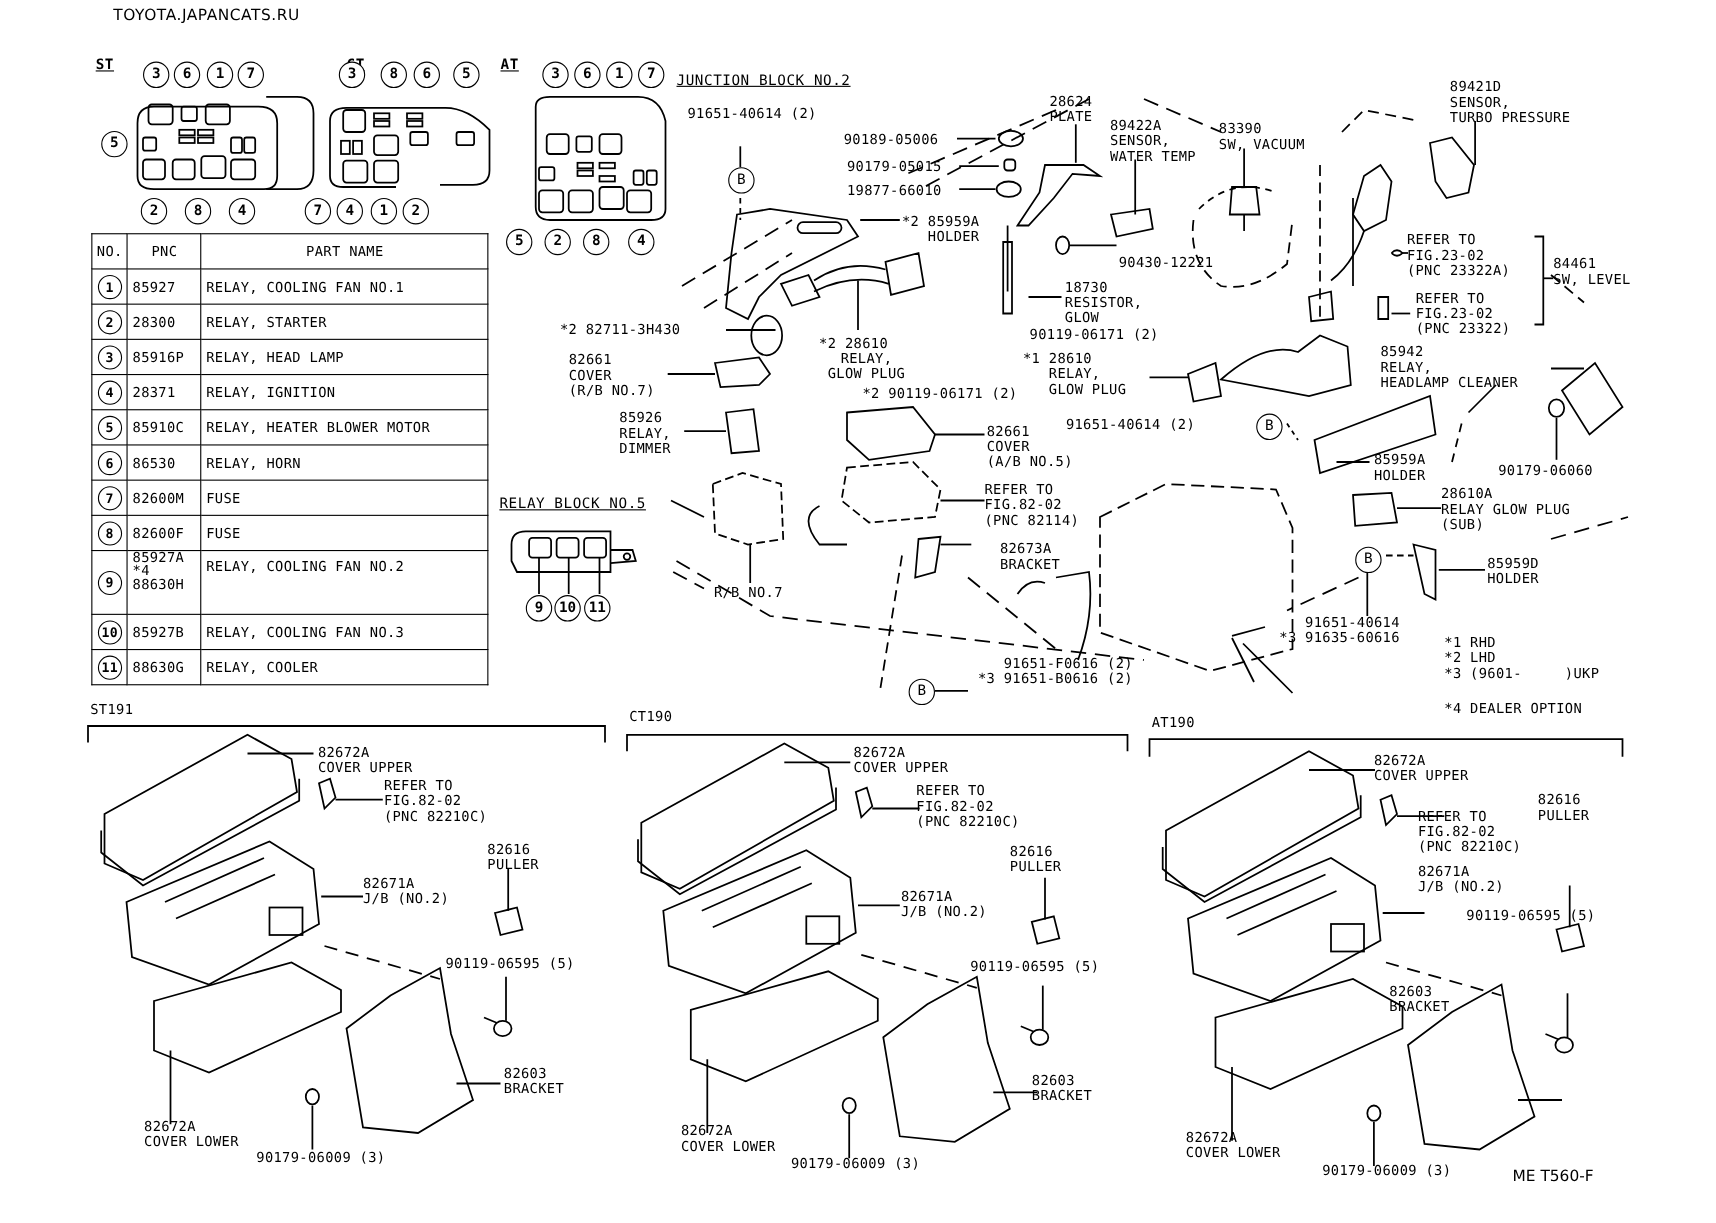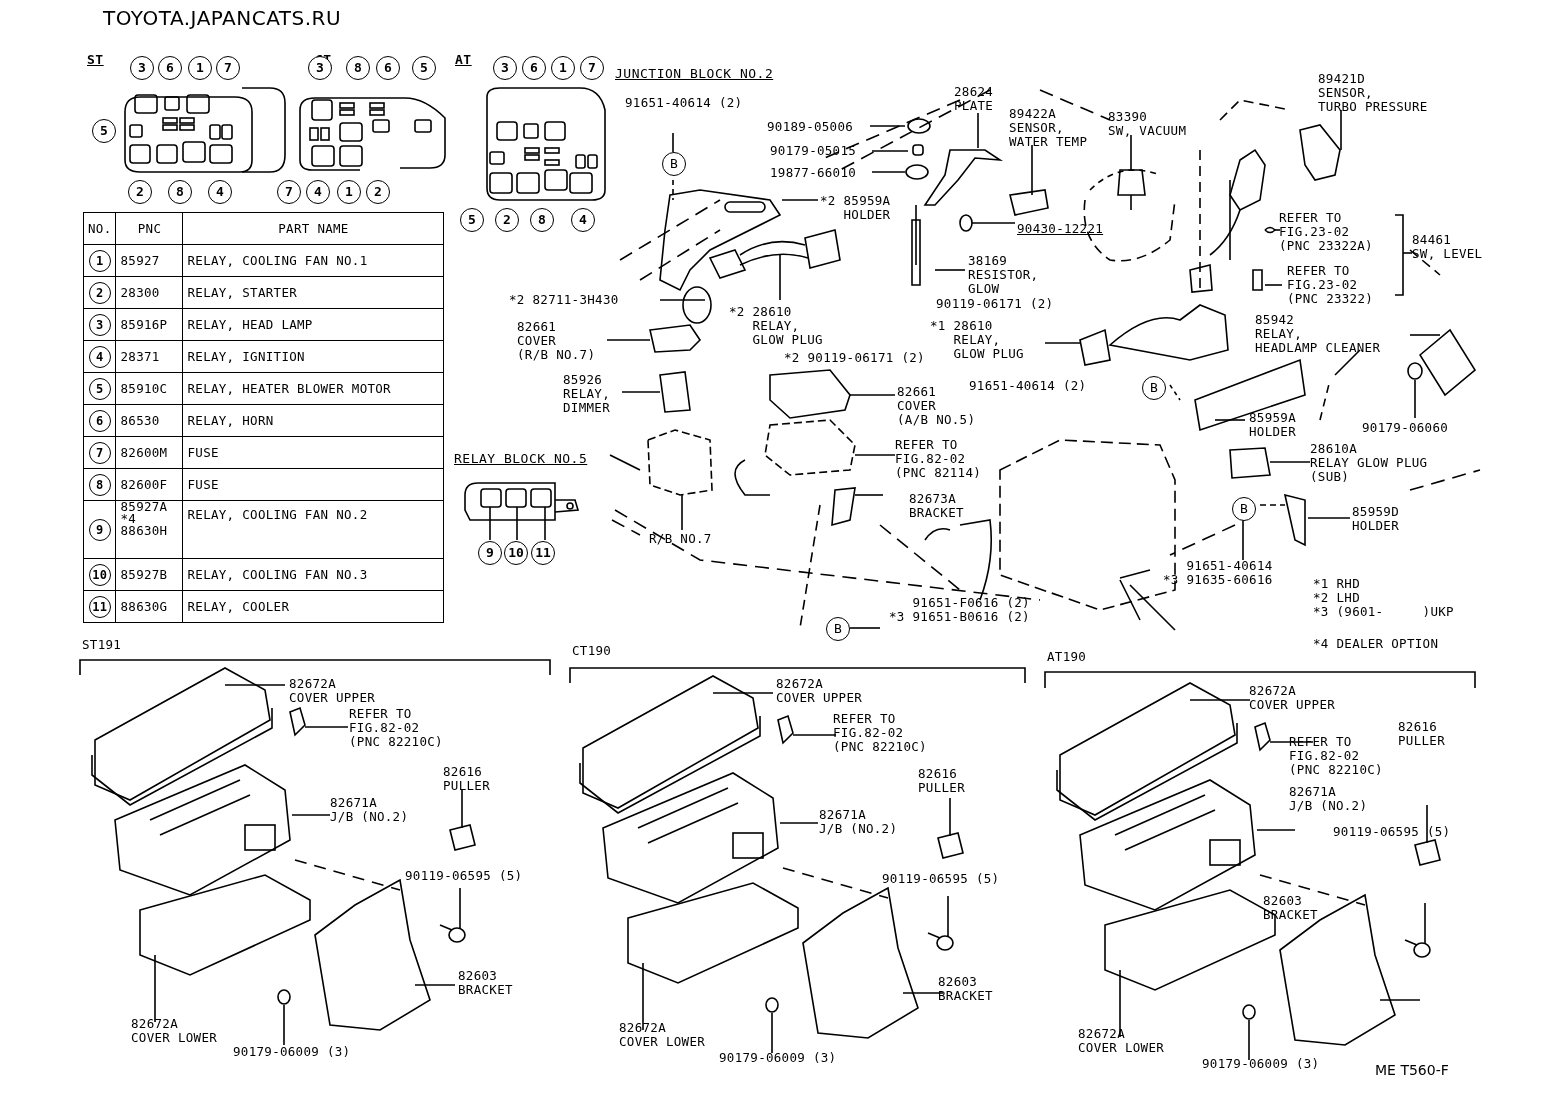--- a/index.html
+++ b/index.html
@@ -1,20 +1,20 @@
 <!DOCTYPE html>
 <html><head>
 <meta charset="utf-8">
 <style>
   html, body { margin:0; padding:0; background:#ffffff; }
   body { width:1560px; height:1112px; position:relative; overflow:hidden;
          font-family:"DejaVu Sans Mono","Liberation Mono",monospace; color:#000; }
   .lbl { position:absolute; font-size:12.5px; line-height:14px; white-space:pre; letter-spacing:0.3px; }
   .hdr { position:absolute; font-size:13px; letter-spacing:0.5px; text-decoration:underline; font-weight:bold; }
-  .site { position:absolute; left:103px; top:6px; font-family:"DejaVu Sans","Liberation Sans",sans-serif; font-size:20px; letter-spacing:0.5px; }
+  .site { position:absolute; left:103px; top:6px; font-family:"DejaVu Sans","Liberation Sans",sans-serif; font-size:14px; letter-spacing:0.5px; }
   .circ { position:absolute; width:22px; height:22px; border:1.6px solid #000; border-radius:50%;
           font-size:13px; font-weight:bold; text-align:center; line-height:22px; background:#fff; }
   table.parts { position:absolute; left:83px; top:212px; border-collapse:collapse; }
   table.parts td, table.parts th { border:1.6px solid #000; font-size:12.5px; padding:0 4px; height:31px; font-weight:normal; text-align:left; letter-spacing:0.3px; }
   table.parts th { text-align:center; }
   table.parts td.no { width:26px; text-align:center; padding:0 2px; }
   table.parts td.pnc { width:58px; line-height:12px; }
   table.parts td.name { width:252px;margin-top:28px; }
   .nocirc { display:inline-block; width:20px; height:20px; border:1.5px solid #000; border-radius:50%; line-height:20px; text-align:center; font-weight:bold; font-size:12px; }
   svg.art { position:absolute; left:0; top:0; }
@@ -344,38 +344,38 @@
 <div class="lbl" style="left:954px;top:85px;">28624
 PLATE</div>
 <div class="lbl" style="left:1009px;top:107px;">89422A
 SENSOR,
 WATER TEMP</div>
 <div class="lbl" style="left:1108px;top:110px;">83390
 SW, VACUUM</div>
 <div class="lbl" style="left:1318px;top:72px;">89421D
 SENSOR,
 TURBO PRESSURE</div>
-<div class="lbl" style="left:1017px;top:222px;text-decoration:underline;">90430-12221</div>
-<div class="lbl" style="left:968px;top:254px;">38169
+<div class="lbl" style="left:1017px;top:232px;">90430-12221</div>
+<div class="lbl" style="left:968px;top:254px;">18730
 RESISTOR,
 GLOW</div>
 <div class="lbl" style="left:936px;top:297px;">90119-06171 (2)</div>
 <div class="lbl" style="left:930px;top:319px;">*1 28610
    RELAY,
    GLOW PLUG</div>
 <div class="lbl" style="left:1279px;top:211px;">REFER TO
 FIG.23-02
 (PNC 23322A)</div>
 <div class="lbl" style="left:1287px;top:264px;">REFER TO
 FIG.23-02
 (PNC 23322)</div>
 <div class="lbl" style="left:1412px;top:233px;">84461
 SW, LEVEL</div>
 <div class="lbl" style="left:509px;top:293px;">*2 82711-3H430</div>
-<div class="lbl" style="left:729px;top:305px;">*2 28610
+<div class="lbl" style="left:729px;top:305px;text-align:center;">*2 28610
    RELAY,
    GLOW PLUG</div>
 <div class="lbl" style="left:784px;top:351px;">*2 90119-06171 (2)</div>
 <div class="lbl" style="left:517px;top:320px;">82661
 COVER
 (R/B NO.7)</div>
 <div class="lbl" style="left:563px;top:373px;">85926
 RELAY,
 DIMMER</div>
 <div class="lbl" style="left:897px;top:385px;">82661

